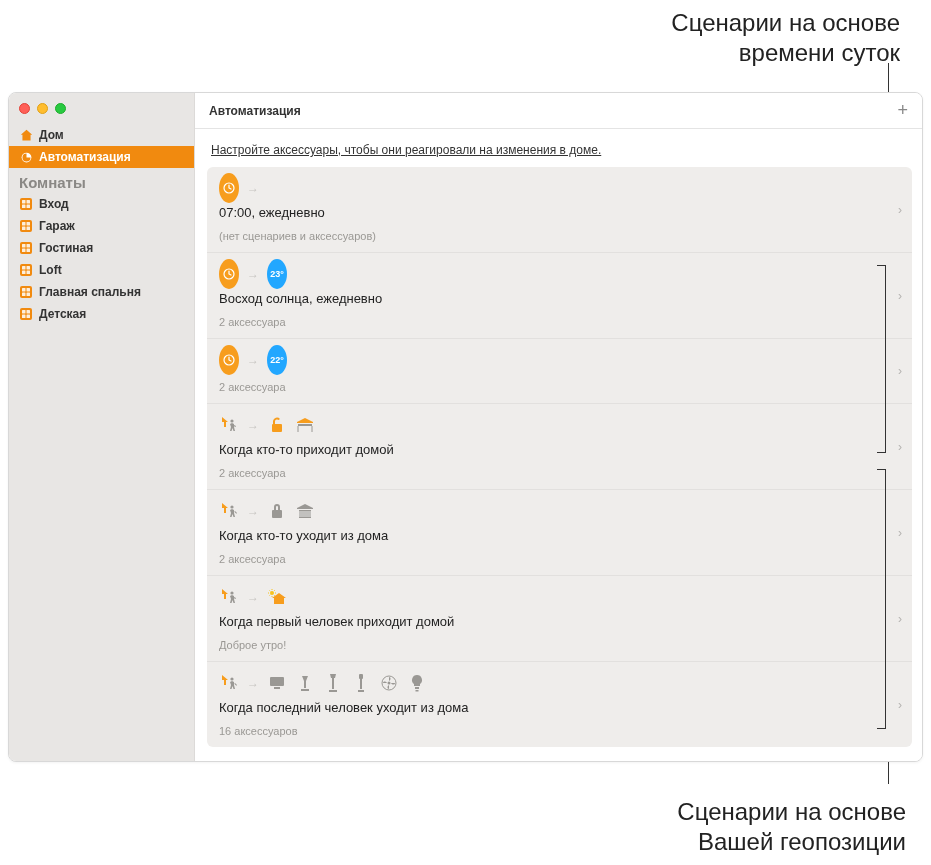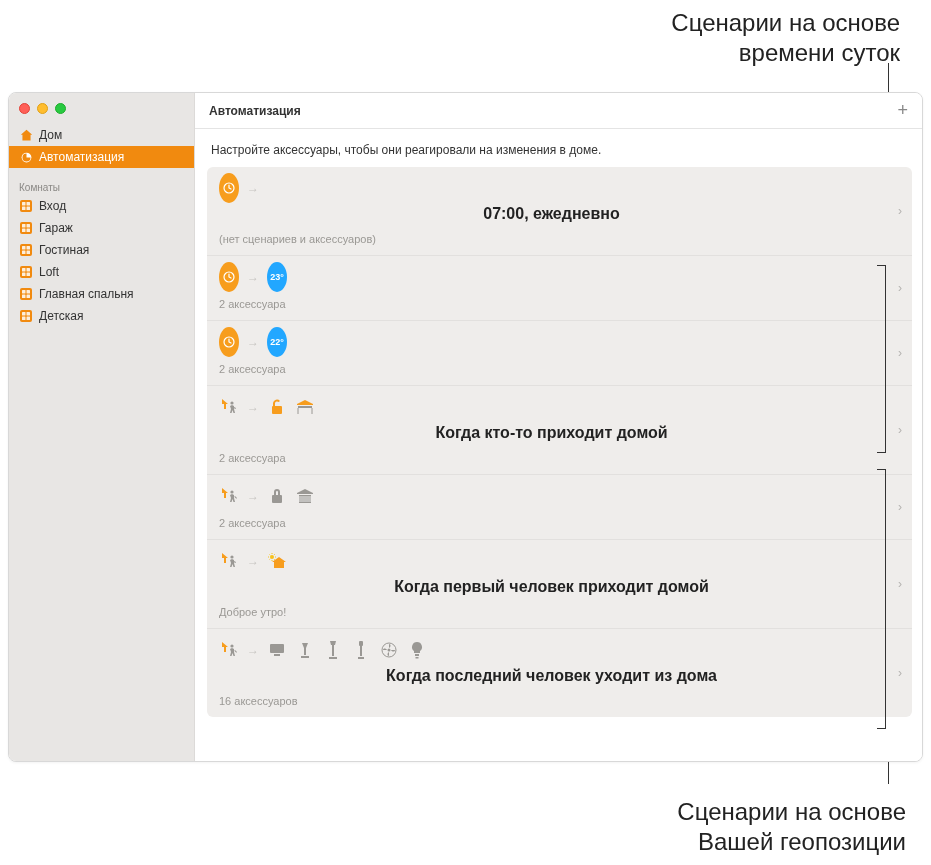--- a/index.html
+++ b/index.html
@@ -34,20 +34,21 @@
     overflow: hidden;
     box-shadow: 0 1px 3px rgba(0,0,0,0.05);
   }
 
   .sidebar {
     width: 186px;
     flex: 0 0 186px;
     background: #e8e6e4;
     border-right: 1px solid #dcdad8;
     padding-top: 6px;
+    font-weight: bold;
   }
   .traffic {
     display: flex;
     gap: 7px;
     padding: 4px 0 10px 10px;
   }
   .traffic span {
     width: 11px; height: 11px; border-radius: 50%;
     display: inline-block;
   }
@@ -65,44 +66,44 @@
     cursor: default;
     gap: 6px;
   }
   .sb-item.selected {
     background: #f18a0f;
     color: #fff;
     border-radius: 0;
   }
   .sb-item .icn { width: 14px; height: 14px; flex: 0 0 14px; display:flex; align-items:center; justify-content:center; }
   .sb-section {
-    font-size: 10px;
+    font-size: 15px;
     color: #8a8885;
-    padding: 14px 10px 2px 10px;
+    padding: 6px 10px 2px 10px;
   }
 
   .main {
     flex: 1;
     background: #fff;
     display: flex;
     flex-direction: column;
     position: relative;
   }
   .m-header {
     height: 36px;
     border-bottom: 1px solid #e4e4e4;
     display: flex;
     align-items: center;
     padding: 0 14px;
     justify-content: space-between;
   }
   .m-title { font-size: 12px; font-weight: 600; color: #333; }
   .plus-btn { color: #888; font-size: 18px; font-weight: 300; cursor: pointer; }
 
-  .m-sub { font-size: 12px; color: #333; padding: 14px 16px 10px 16px; }
+  .m-sub { font-size: 12px; color: #333; padding: 14px 16px 10px 16px; text-decoration: underline; }
 
   .rows {
     margin: 0 10px 0 12px;
     border-radius: 6px;
     overflow: hidden;
   }
   .row {
     background: #efedeb;
     padding: 10px 28px 10px 12px;
     border-bottom: 1px solid #e2e0de;
@@ -112,21 +113,21 @@
   .row:last-child { border-bottom: none; }
   .row .chev {
     position: absolute;
     right: 10px;
     top: 50%;
     transform: translateY(-50%);
     color: #b5b3b0;
     font-size: 12px;
   }
   .row-icons { display: flex; align-items: center; gap: 8px; margin-bottom: 6px; height: 22px;}
-  .row-title { font-size: 16px; font-weight: 700; color: #222; text-align: center; }
+  .row-title { font-size: 13px; font-weight: 400; color: #222; }
   .row-sub   { font-size: 11px; color: #9a9894; margin-top: 10px; }
 
   .ico {
     width: 20px; height: 30px; display:flex; align-items:center; justify-content:center;
   }
   .ico.round-orange {
     background: #f79d1d; border-radius: 50%; color: #fff;
   }
   .ico.round-blue {
     background: #22a7ff; border-radius: 50%; color: #fff;
@@ -305,20 +306,21 @@
     <div class="row-icons">
             <span class="ico round-orange">
               <svg width="12" height="12" viewBox="0 0 12 12">
                 <circle cx="6" cy="6" r="5" fill="none" stroke="#fff" stroke-width="1.2"></circle>
                 <path d="M6 3v3l2 1" stroke="#fff" stroke-width="1.2" fill="none" stroke-linecap="round"></path>
               </svg>
             </span>
             <span class="arrow-sep">→</span>
             <span class="ico round-blue">23°</span>
           </div>
+    <div class="row-title">Восход солнца, ежедневно</div>
     <div class="row-sub">2 аксессуара</div>
     <div class="chev">›</div>
   </div>
         <div class="row">
     <div class="row-icons">
             <span class="ico round-orange">
               <svg width="12" height="12" viewBox="0 0 12 12">
                 <circle cx="6" cy="6" r="5" fill="none" stroke="#fff" stroke-width="1.2"></circle>
                 <path d="M6 3v3l2 1" stroke="#fff" stroke-width="1.2" fill="none" stroke-linecap="round"></path>
               </svg>
@@ -375,20 +377,21 @@
               </svg>
             </span>
             <span class="ico grey">
               <svg width="20" height="18" viewBox="0 0 20 18">
                 <path fill="#9a9894" d="M2 6l8-4 8 4v1H2z"></path>
                 <rect x="4" y="8" width="12" height="8" fill="#9a9894"></rect>
                 <path stroke="#fff" stroke-width="0.8" d="M4 10h12M4 12h12M4 14h12"></path>
               </svg>
             </span>
           </div>
+    <div class="row-title">Когда кто-то уходит из дома</div>
     <div class="row-sub">2 аксессуара</div>
     <div class="chev">›</div>
   </div>
         <div class="row">
     <div class="row-icons">
             <span class="ico orange-plain">
               <svg width="20" height="20" viewBox="0 0 20 20">
                 <path fill="#f79d1d" d="M3 2l6 5h-2v5H5V7H3z"></path>
                 <circle cx="13" cy="6" r="1.6" fill="#9a9894"></circle>
                 <path fill="#9a9894" d="M11 9l2-1 2 1v3l1 4h-1.5l-1-3-1 3H11l1-4z"></path>

